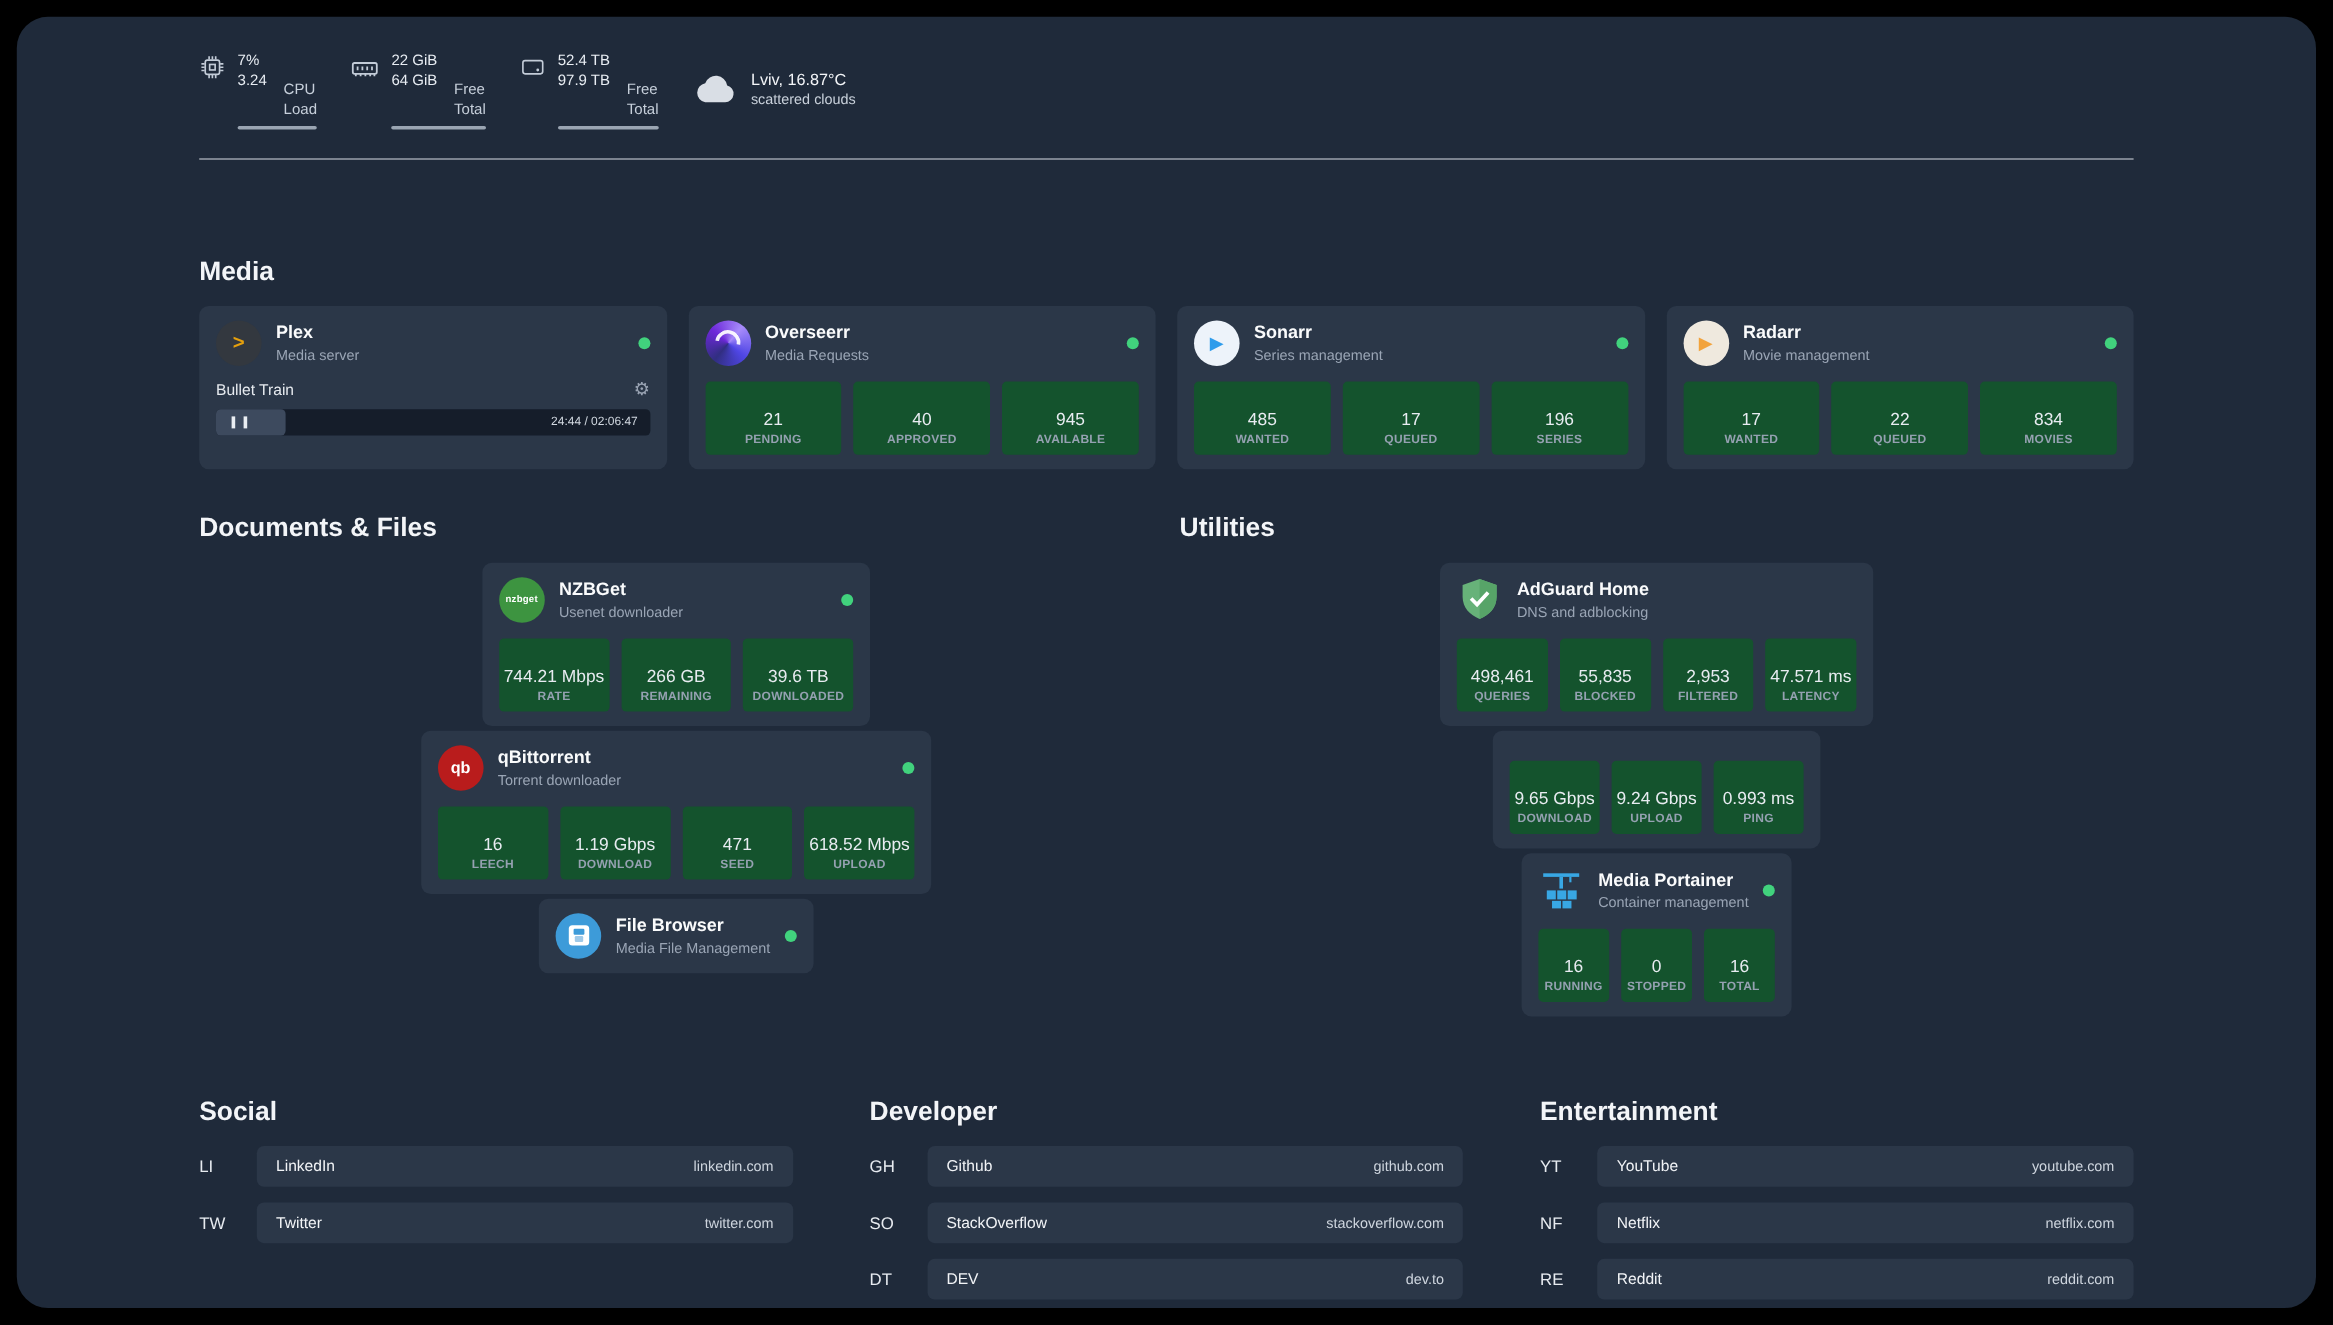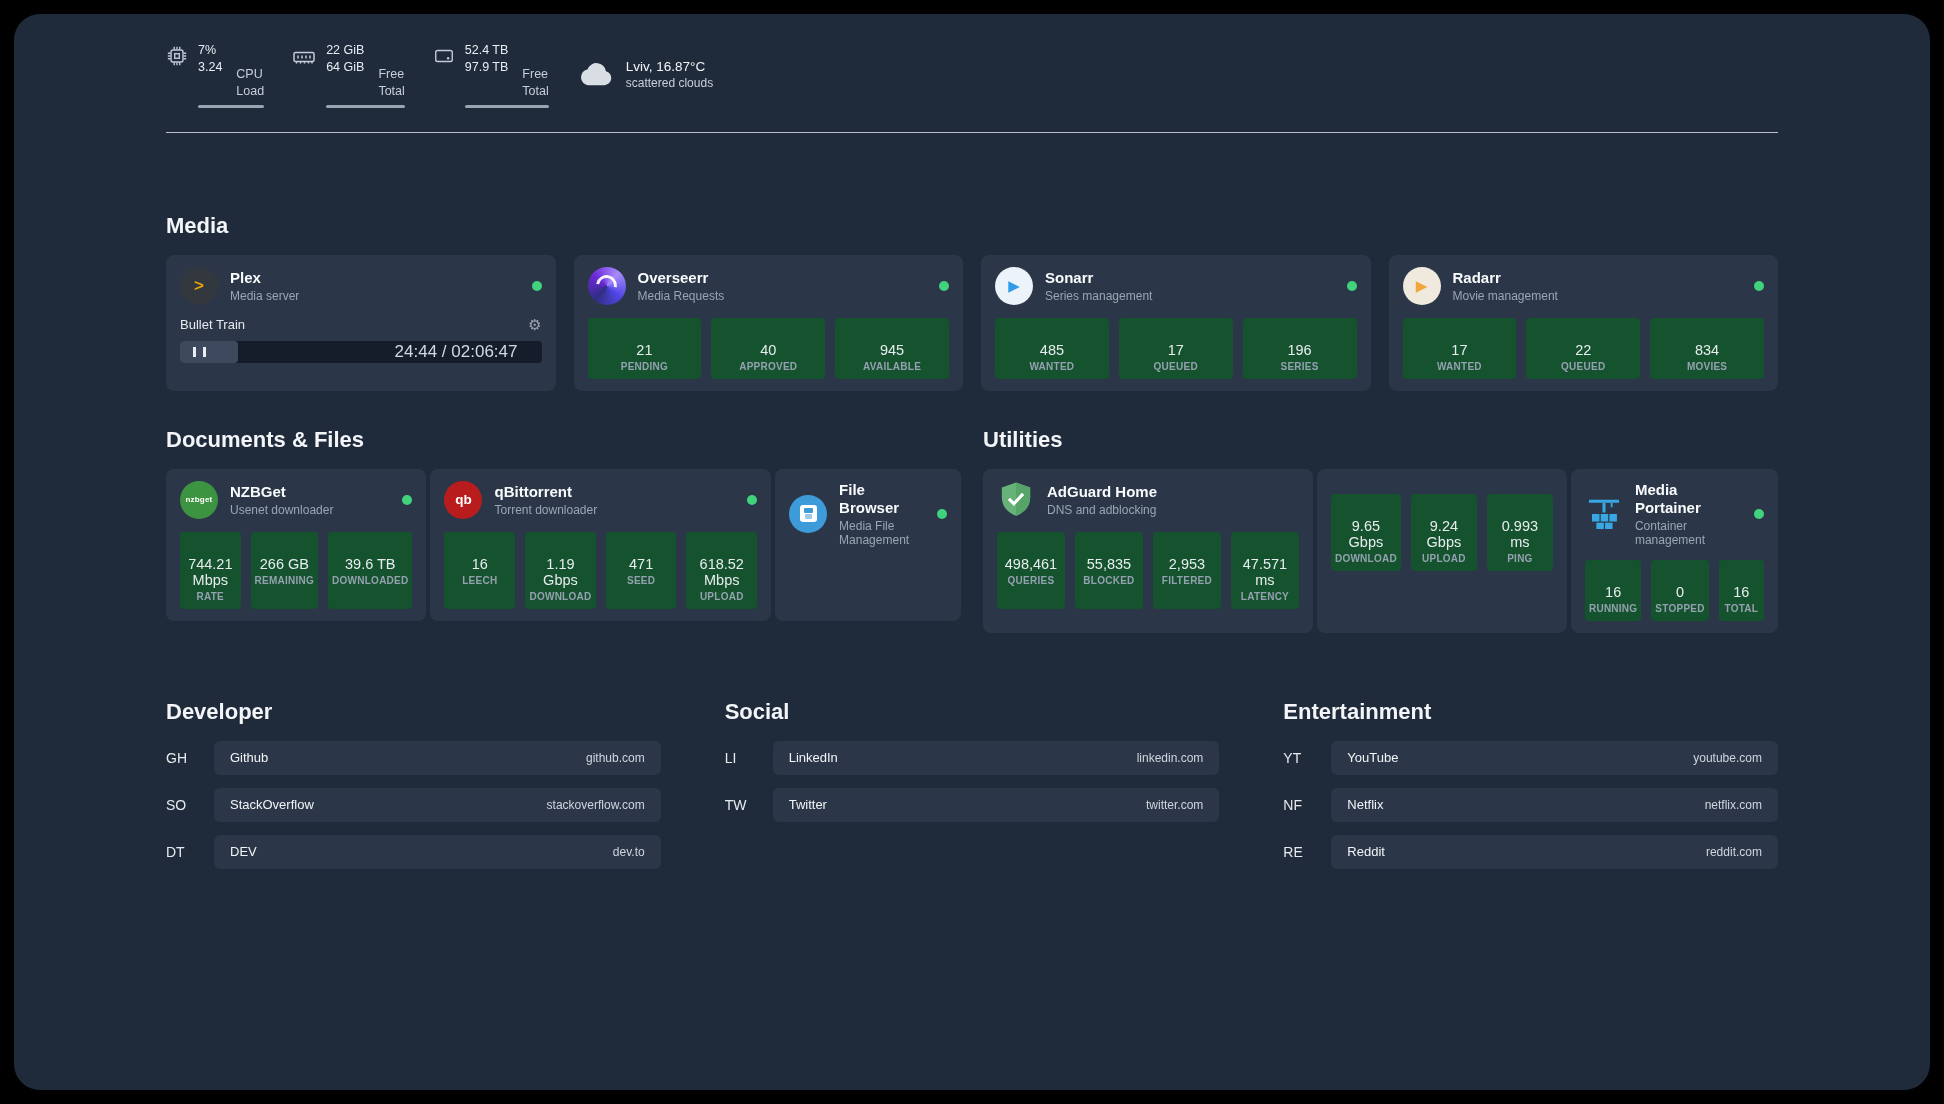--- a/index.html
+++ b/index.html
@@ -23,21 +23,21 @@
   .weather{display:flex;align-items:center;gap:11px;}
   .w-loc{font-size:13.5px;color:#f3f5f8;}
   .w-cond{font-size:12px;color:#c9d1db;margin-top:2px;}
   .divider{height:1px;background:#dde3ea;opacity:.8;margin-top:24px;}
 
   
   .section-title{font-size:22px;font-weight:600;color:#f3f5f8;margin:0;}
   .media-title{margin-top:80px;}
   .media-grid{display:grid;grid-template-columns:repeat(4,1fr);gap:18px;margin-top:16px;}
   .two-col{display:grid;grid-template-columns:1fr 1fr;gap:22px;margin-top:36px;align-items:start;}
-  .col-stack{display:flex;flex-direction:row;gap:4px;margin-top:16px;}
+  .col-stack{display:flex;flex-direction:column;gap:4px;margin-top:16px;align-items:center;}
 
   
   .card{background:#2b3748;border-radius:8px;padding:12px 14px;box-sizing:border-box;cursor:pointer;}
   .card-head{display:flex;align-items:center;gap:12px;}
   .icon{width:38px;height:38px;border-radius:50%;display:flex;align-items:center;justify-content:center;flex:none;position:relative;}
   .icon--flat{background:transparent;border-radius:0;}
   .svc-name{font-size:15px;font-weight:600;color:#fafbfc;line-height:1.2;}
   .svc-desc{font-size:12px;color:#9aa5b5;margin-top:2px;}
   .dot{width:10px;height:10px;border-radius:50%;background:#41d27d;margin-left:auto;flex:none;}
   .stats{display:grid;gap:10px;margin-top:13px;}
@@ -47,21 +47,21 @@
   .stat-value{font-size:14.5px;color:#e8ecf1;}
   .stat-label{font-size:10px;font-weight:700;color:#95a1b1;margin-top:3px;letter-spacing:.25px;}
 
   
   .np-row{display:flex;align-items:center;margin-top:12px;}
   .np-title{font-size:13px;color:#e6eaef;}
   .gear{margin-left:auto;color:#99a3b3;font-size:15px;cursor:pointer;line-height:1;}
   .progress{position:relative;margin-top:9px;height:22px;background:#151d2a;border-radius:4px;}
   .progress-fill{position:absolute;left:0;top:0;bottom:0;width:58px;background:#3d4a5e;border-radius:4px;}
   .pause{position:absolute;left:13px;top:6px;width:7px;height:10px;border-left:3px solid #eaeef3;border-right:3px solid #eaeef3;cursor:pointer;}
-  .np-time{position:absolute;right:24px;top:0;line-height:22px;font-size:17px;color:#d2d9e1;}
+  .np-time{position:absolute;right:10px;top:0;line-height:22px;font-size:10px;color:#d2d9e1;}
 
   
   .icon-plex{background:#33383f;color:#e5a00d;font-weight:900;font-size:17px;}
   .icon-overseerr{background:conic-gradient(from 220deg,#312e81,#6d28d9,#a78bfa,#4f46e5,#312e81);}
   .swirl{width:15px;height:15px;border-radius:50%;border:3px solid rgba(255,255,255,.92);border-bottom-color:transparent;border-left-color:transparent;transform:rotate(-35deg);}
   .icon-sonarr{background:#edf3fa;color:#2f9ceb;font-size:15px;}
   .icon-radarr{background:#efe9de;color:#f2a33c;font-size:15px;}
   .icon-nzbget{background:#3d9440;color:#fff;font-weight:700;font-size:8px;letter-spacing:.2px;}
   .icon-qb{background:#b91c1c;color:#fff;font-weight:700;font-size:13.5px;}
   .icon-fb{background:#3d9bd9;}
@@ -443,20 +443,40 @@
           </div>
         </div>
 
       </div>
     </div>
   </div>
 
   <div class="bookmarks">
 
     <div>
+      <h2 class="section-title">Social</h2>
+      <div class="bm-rows">
+        <div class="bm-row">
+          <span class="bm-abbr">LI</span>
+          <div class="bm-pill">
+            <span class="bm-name">LinkedIn</span>
+            <span class="bm-url">linkedin.com</span>
+          </div>
+        </div>
+        <div class="bm-row">
+          <span class="bm-abbr">TW</span>
+          <div class="bm-pill">
+            <span class="bm-name">Twitter</span>
+            <span class="bm-url">twitter.com</span>
+          </div>
+        </div>
+      </div>
+    </div>
+
+    <div>
       <h2 class="section-title">Developer</h2>
       <div class="bm-rows">
         <div class="bm-row">
           <span class="bm-abbr">GH</span>
           <div class="bm-pill">
             <span class="bm-name">Github</span>
             <span class="bm-url">github.com</span>
           </div>
         </div>
         <div class="bm-row">
@@ -464,40 +484,20 @@
           <div class="bm-pill">
             <span class="bm-name">StackOverflow</span>
             <span class="bm-url">stackoverflow.com</span>
           </div>
         </div>
         <div class="bm-row">
           <span class="bm-abbr">DT</span>
           <div class="bm-pill">
             <span class="bm-name">DEV</span>
             <span class="bm-url">dev.to</span>
-          </div>
-        </div>
-      </div>
-    </div>
-
-    <div>
-      <h2 class="section-title">Social</h2>
-      <div class="bm-rows">
-        <div class="bm-row">
-          <span class="bm-abbr">LI</span>
-          <div class="bm-pill">
-            <span class="bm-name">LinkedIn</span>
-            <span class="bm-url">linkedin.com</span>
-          </div>
-        </div>
-        <div class="bm-row">
-          <span class="bm-abbr">TW</span>
-          <div class="bm-pill">
-            <span class="bm-name">Twitter</span>
-            <span class="bm-url">twitter.com</span>
           </div>
         </div>
       </div>
     </div>
 
     <div>
       <h2 class="section-title">Entertainment</h2>
       <div class="bm-rows">
         <div class="bm-row">
           <span class="bm-abbr">YT</span>

